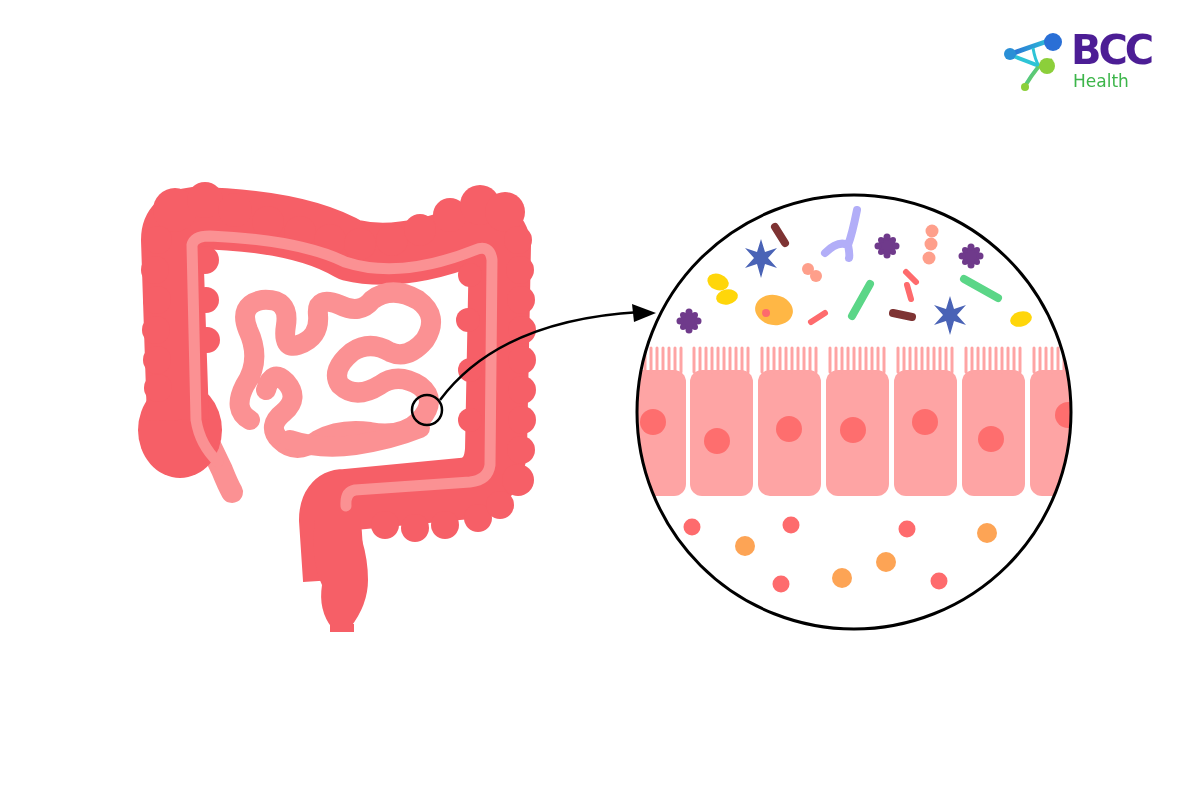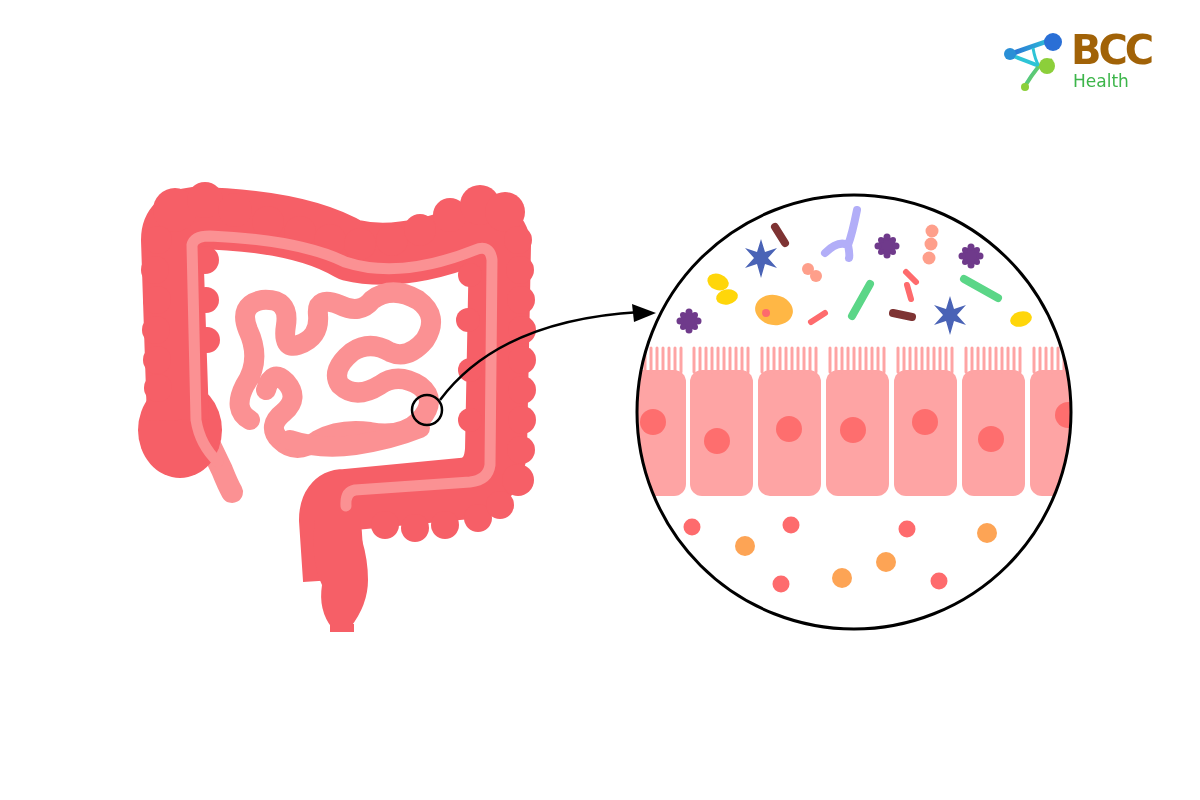--- a/index.html
+++ b/index.html
@@ -1,19 +1,19 @@
 <!DOCTYPE html>
 <html><head>
   <meta charset="utf-8">
   <style>
     html, body { margin: 0; padding: 0; background: #ffffff; }
     body { width: 1200px; height: 800px; position: relative; overflow: hidden; font-family: "Liberation Sans", sans-serif; }
     .logo { position: absolute; left: 1003px; top: 30px; width: 165px; height: 65px; }
     .logo-mark { position: absolute; left: 0; top: 2px; width: 62px; height: 62px; }
-    .logo-title { position: absolute; left: 68px; top: -2px; font-family: "DejaVu Sans", sans-serif; font-weight: bold; font-size: 40px; letter-spacing: -3px; color: #a16207; line-height: 44px; }
+    .logo-title { position: absolute; left: 68px; top: -2px; font-family: "DejaVu Sans", sans-serif; font-weight: bold; font-size: 40px; letter-spacing: -3px; color: #4c1d95; line-height: 44px; }
     .logo-sub { position: absolute; left: 70px; top: 41px; font-family: "DejaVu Sans", sans-serif; font-size: 17px; color: #3cb54a; line-height: 20px; }
     .scene { position: absolute; left: 0; top: 0; width: 1200px; height: 800px; }
   </style>
 </head>
 <body>
 
 <div class="logo">
   <svg class="logo-mark" viewBox="0 0 62 62">
     <defs>
       <linearGradient id="lgBlue" x1="0" y1="0" x2="1" y2="0">

